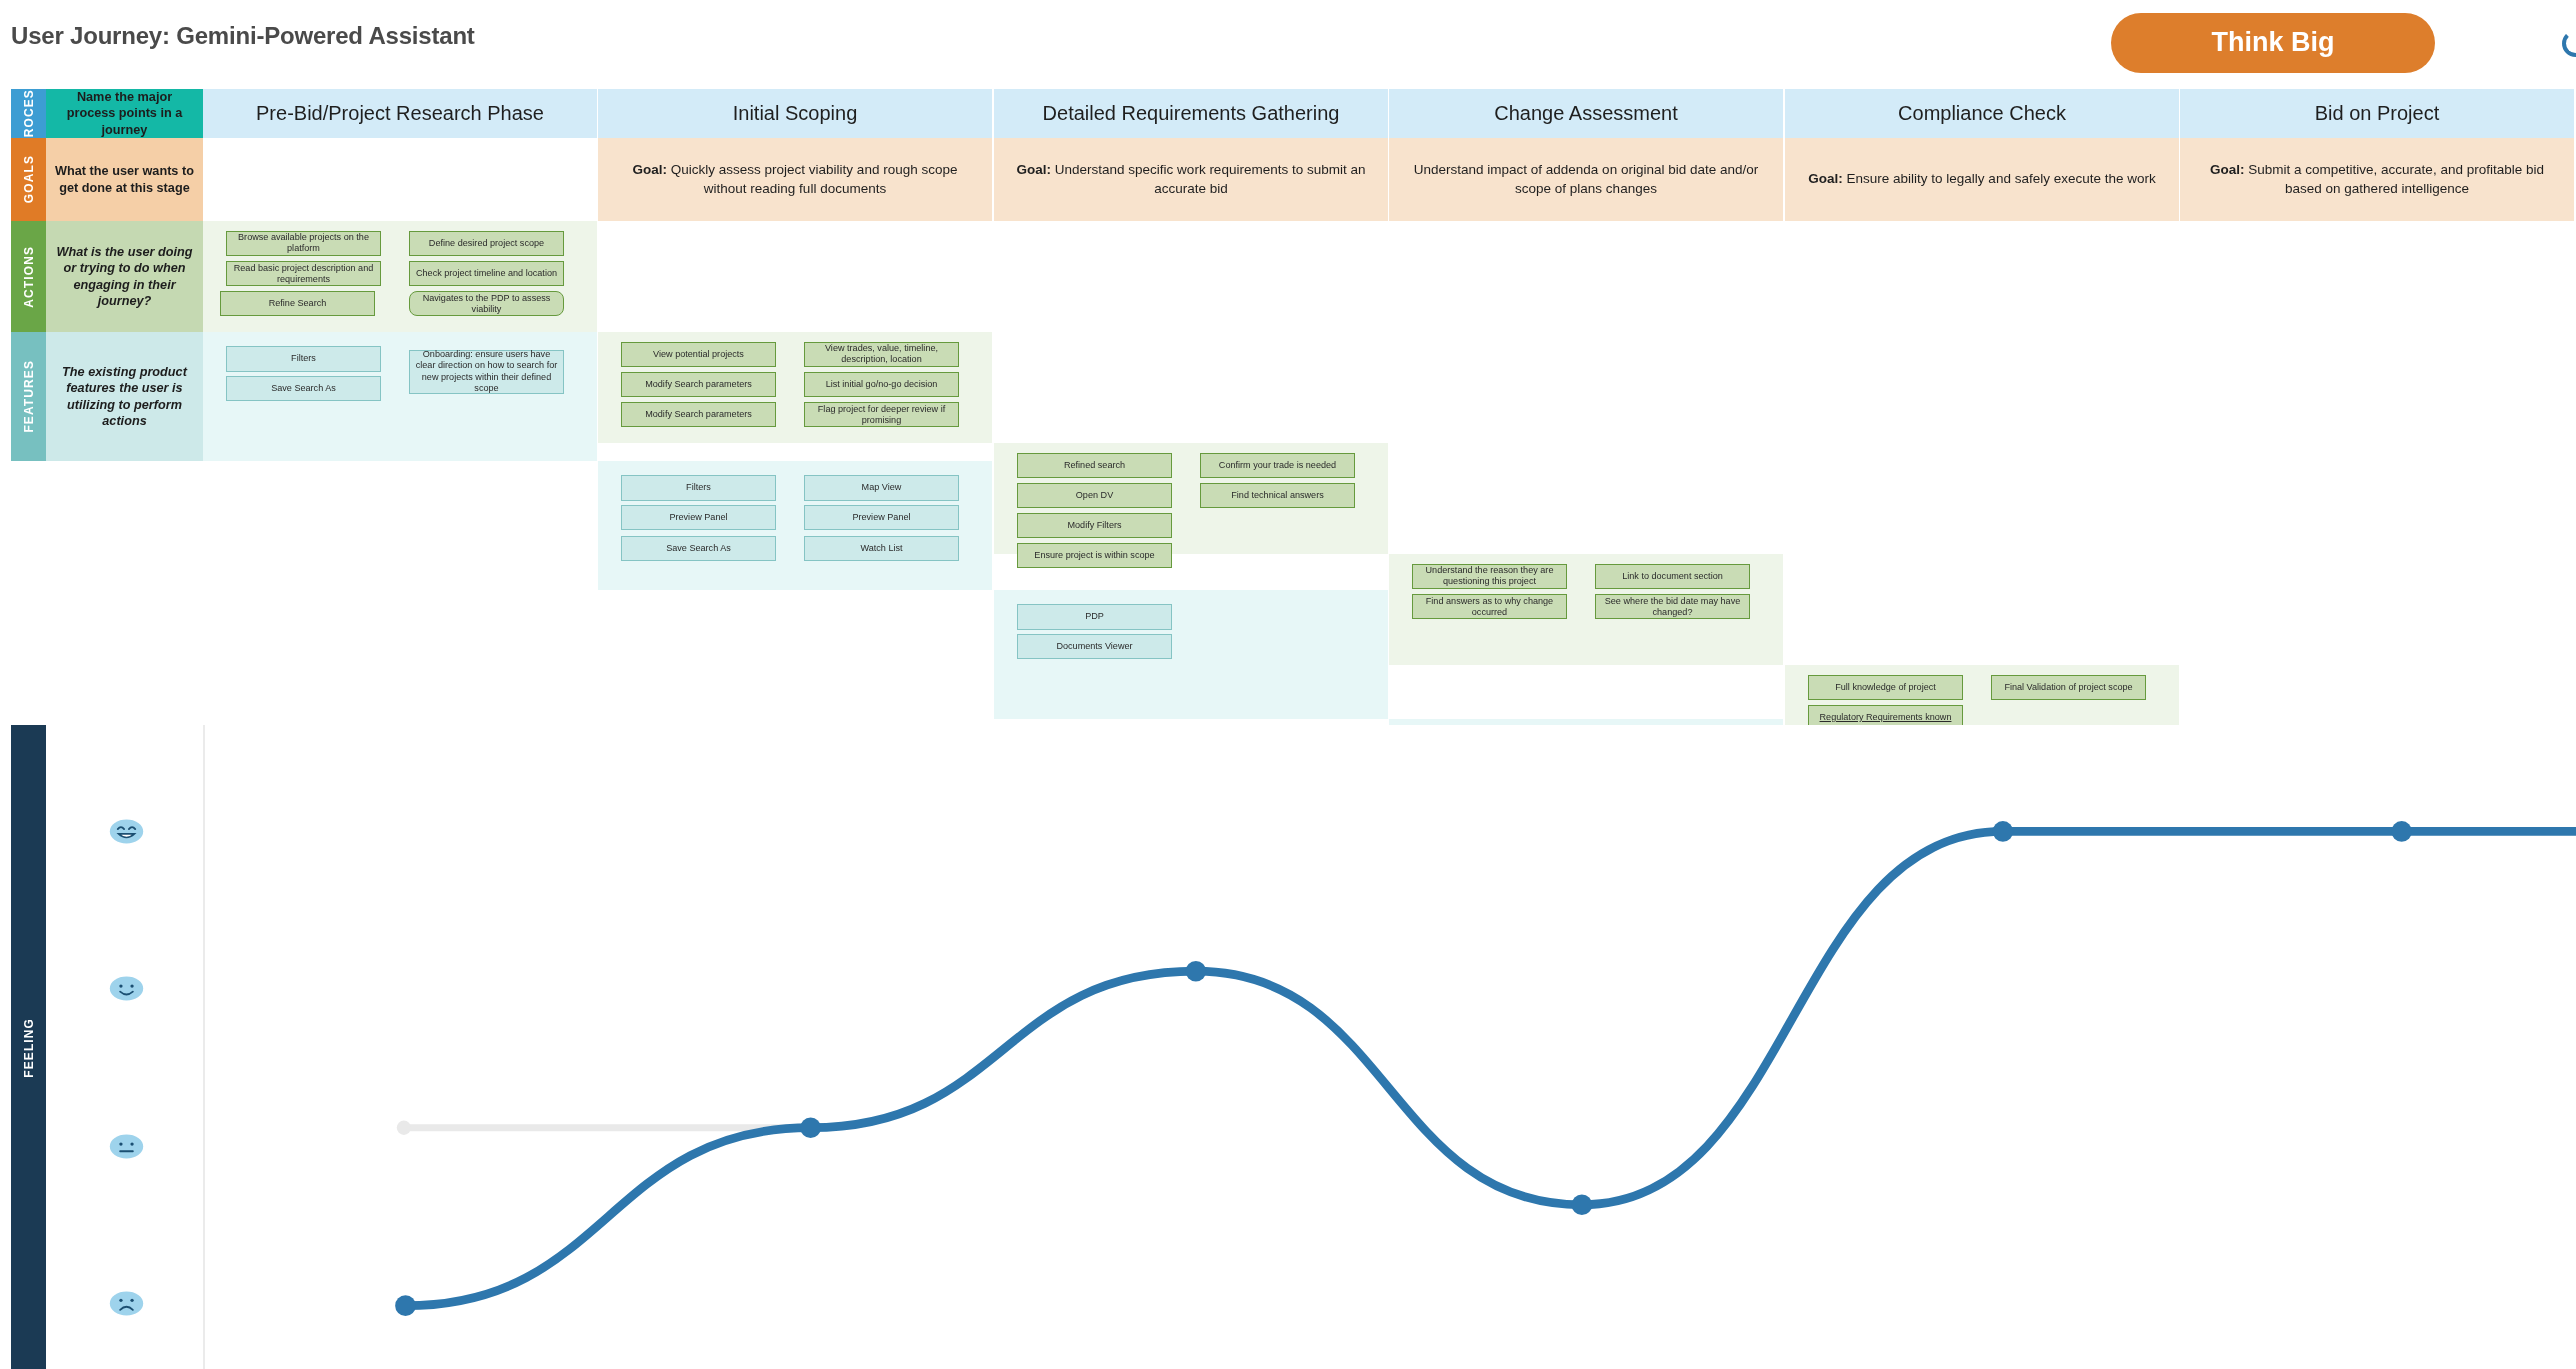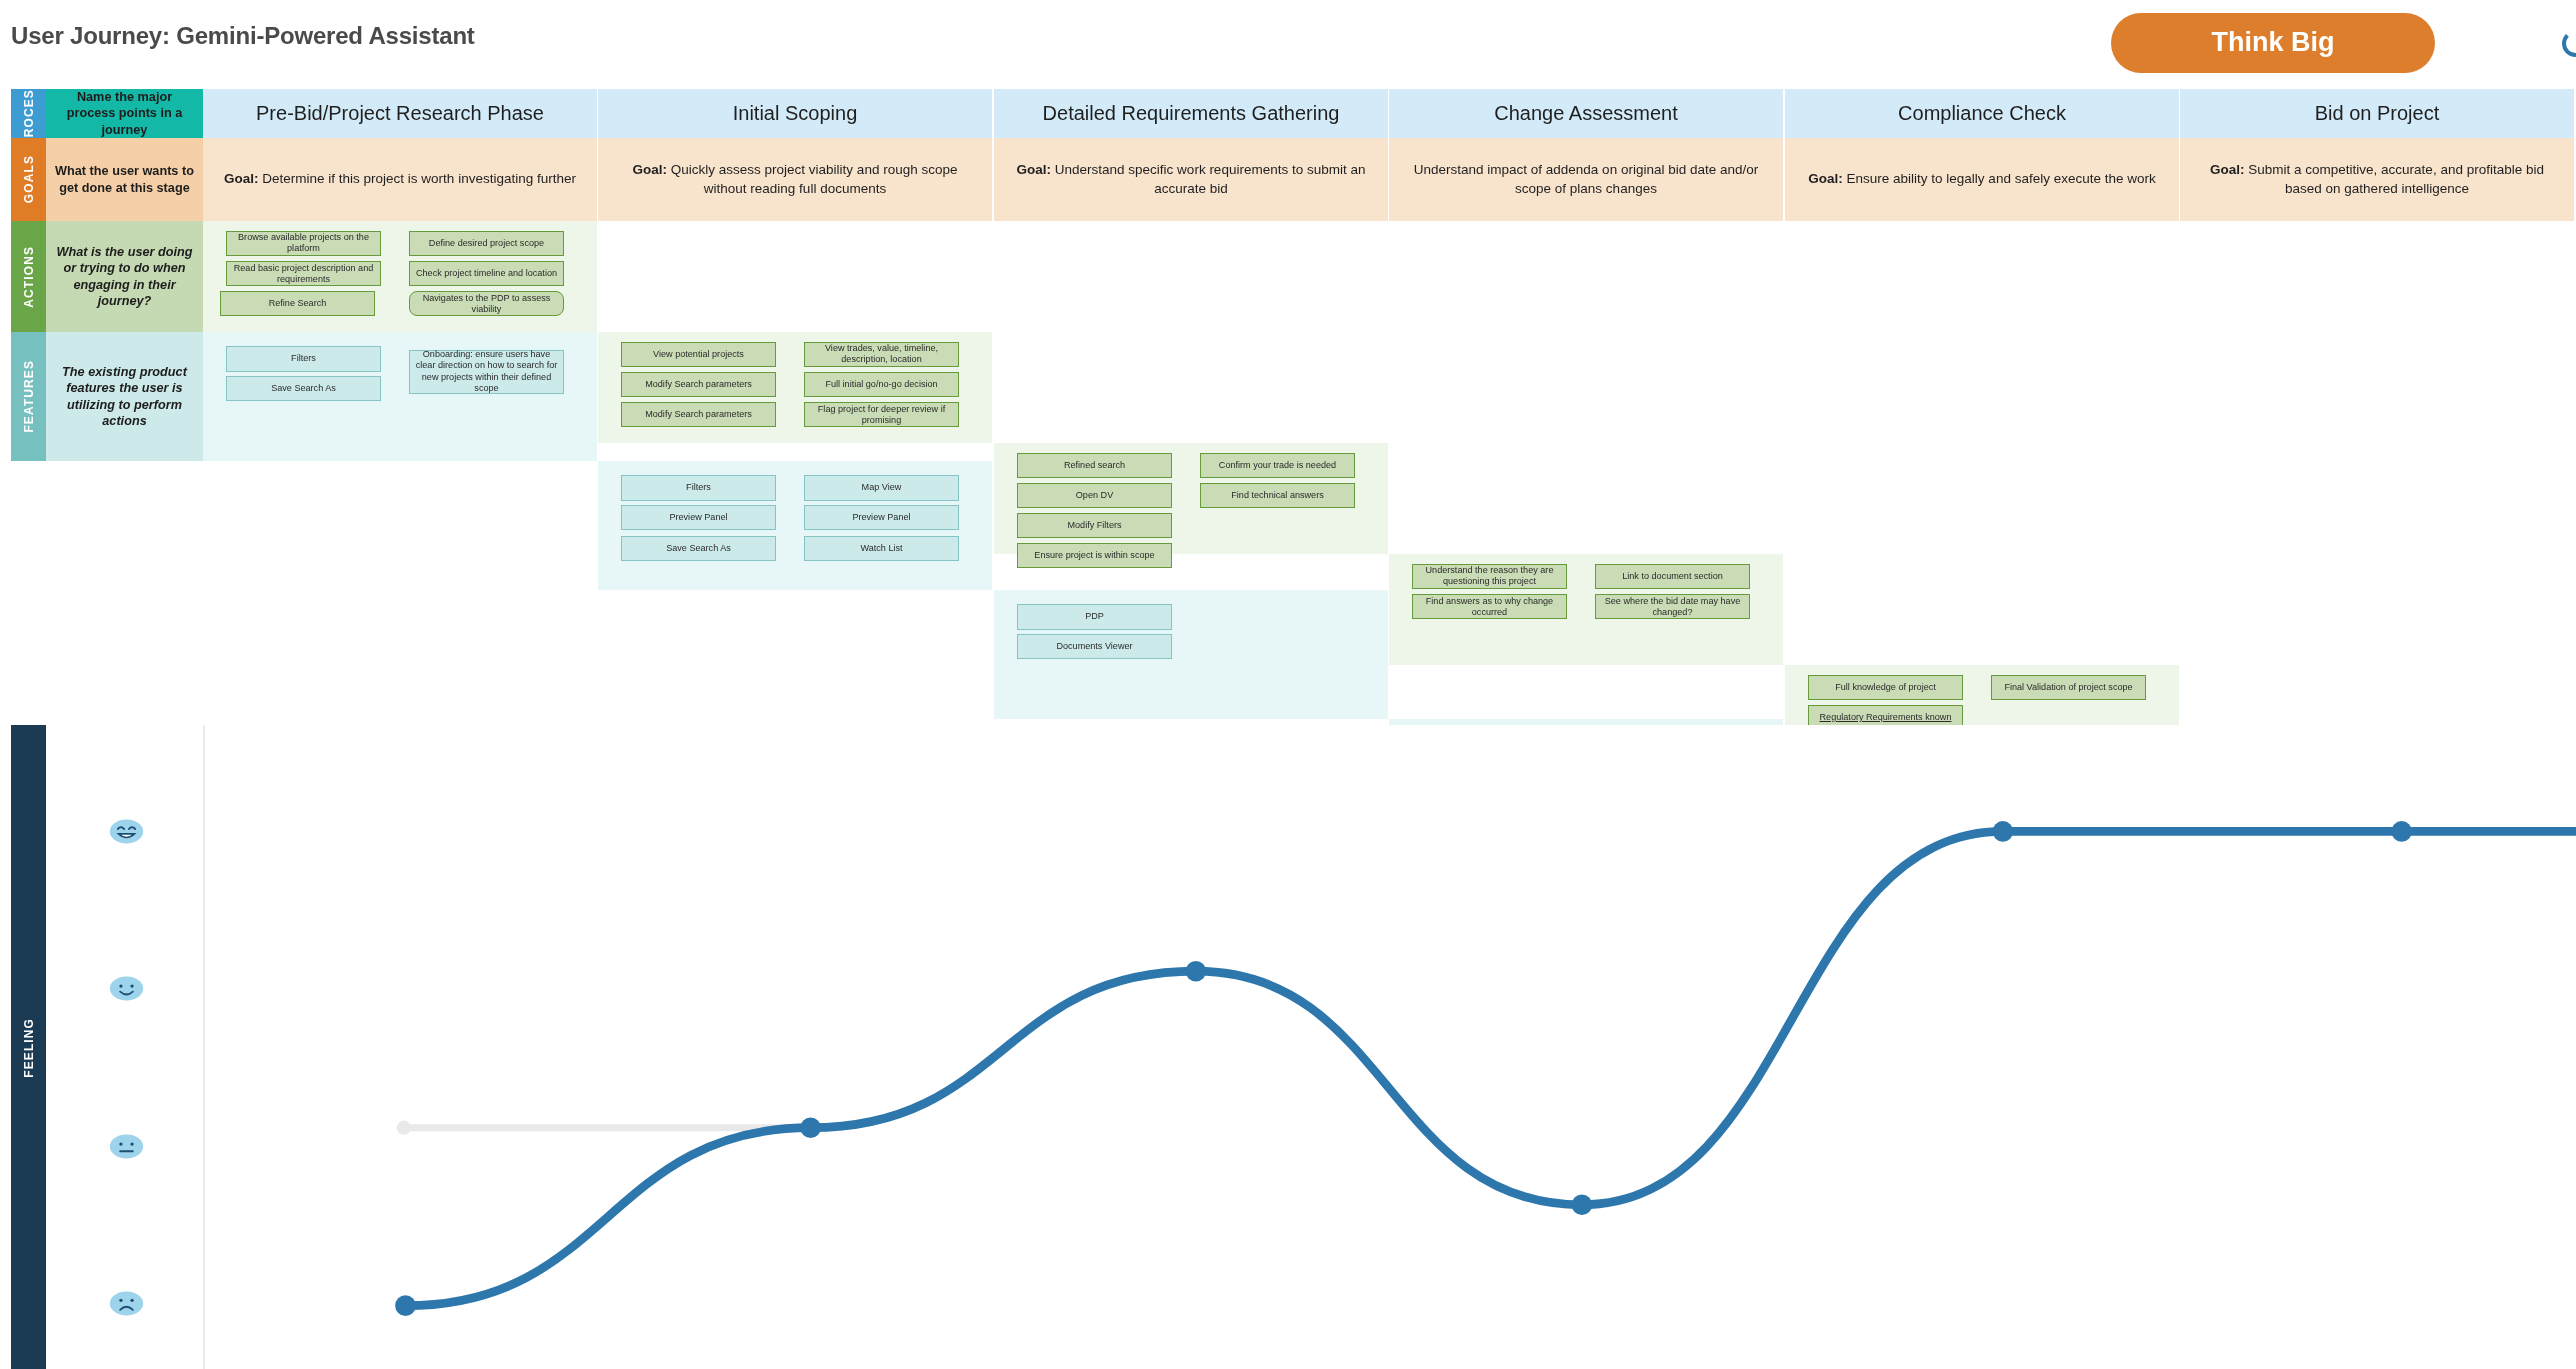--- a/index.html
+++ b/index.html
@@ -201,23 +201,20 @@
         <span>Change Assessment</span>
       </div>
       <div class="cell cell-process" style="left: 1582px; width: 395px;">
         <span>Compliance Check</span>
       </div>
       <div class="cell cell-process" style="left: 1977px; width: 395px;">
         <span>Bid on Project</span>
       </div>
     </div>
   <div class="cells r-goals" id="row-goals">
-      <div class="cell cell-goals" style="left: 0px; width: 395px;">
-        <div><b>Goal: </b>Determine if this project is worth investigating further</div>
-      </div>
       <div class="cell cell-goals" style="left: 395px; width: 395px;">
         <div><b>Goal: </b>Quickly assess project viability and rough scope without reading full documents</div>
       </div>
       <div class="cell cell-goals" style="left: 791px; width: 395px;">
         <div><b>Goal: </b>Understand specific work requirements to submit an accurate bid</div>
       </div>
       <div class="cell cell-goals" style="left: 1186px; width: 395px;">
         <div>Understand impact of addenda on original bid date and/or scope of plans changes</div>
       </div>
       <div class="cell cell-goals" style="left: 1582px; width: 395px;">
@@ -255,21 +252,21 @@
         <div class="chip chip-action" style="left: 23px; top: 40px; width: 155px; height: 25.4px;">
           <span>Modify Search parameters</span>
         </div>
         <div class="chip chip-action" style="left: 23px; top: 70px; width: 155px; height: 25.4px;">
           <span>Modify Search parameters</span>
         </div>
         <div class="chip chip-action" style="left: 206px; top: 9.5px; width: 155px; height: 25.4px;">
           <span>View trades, value, timeline, description, location</span>
         </div>
         <div class="chip chip-action" style="left: 206px; top: 40px; width: 155px; height: 25.4px;">
-          <span>Full initial go/no-go decision</span>
+          <span>List initial go/no-go decision</span>
         </div>
         <div class="chip chip-action" style="left: 206px; top: 70px; width: 155px; height: 25.4px;">
           <span>Flag project for deeper review if promising</span>
         </div>
       </div>
       <div class="cell cell-actions" style="left: 791px; width: 395px;">
         <div class="chip chip-action" style="left: 23px; top: 9.5px; width: 155px; height: 25.4px;">
           <span>Refined search</span>
         </div>
         <div class="chip chip-action" style="left: 23px; top: 40px; width: 155px; height: 25.4px;">

